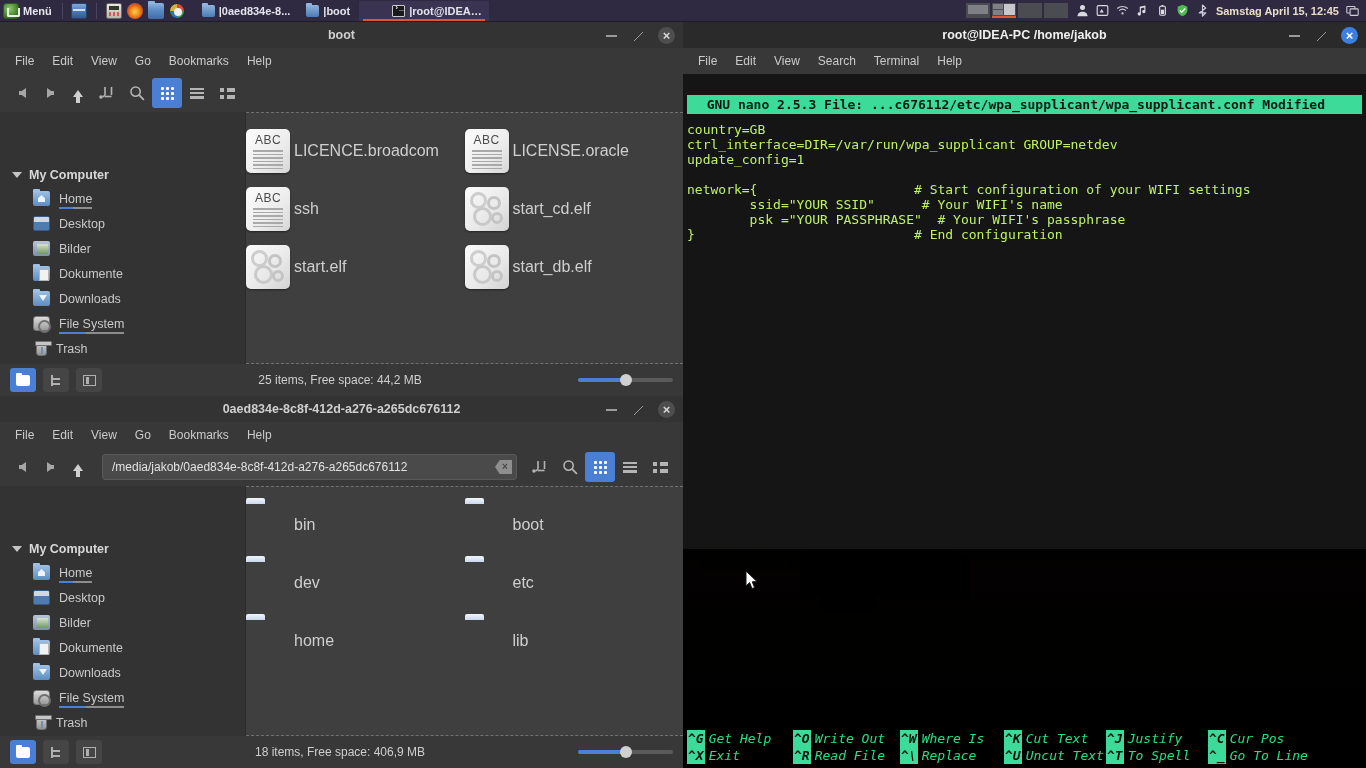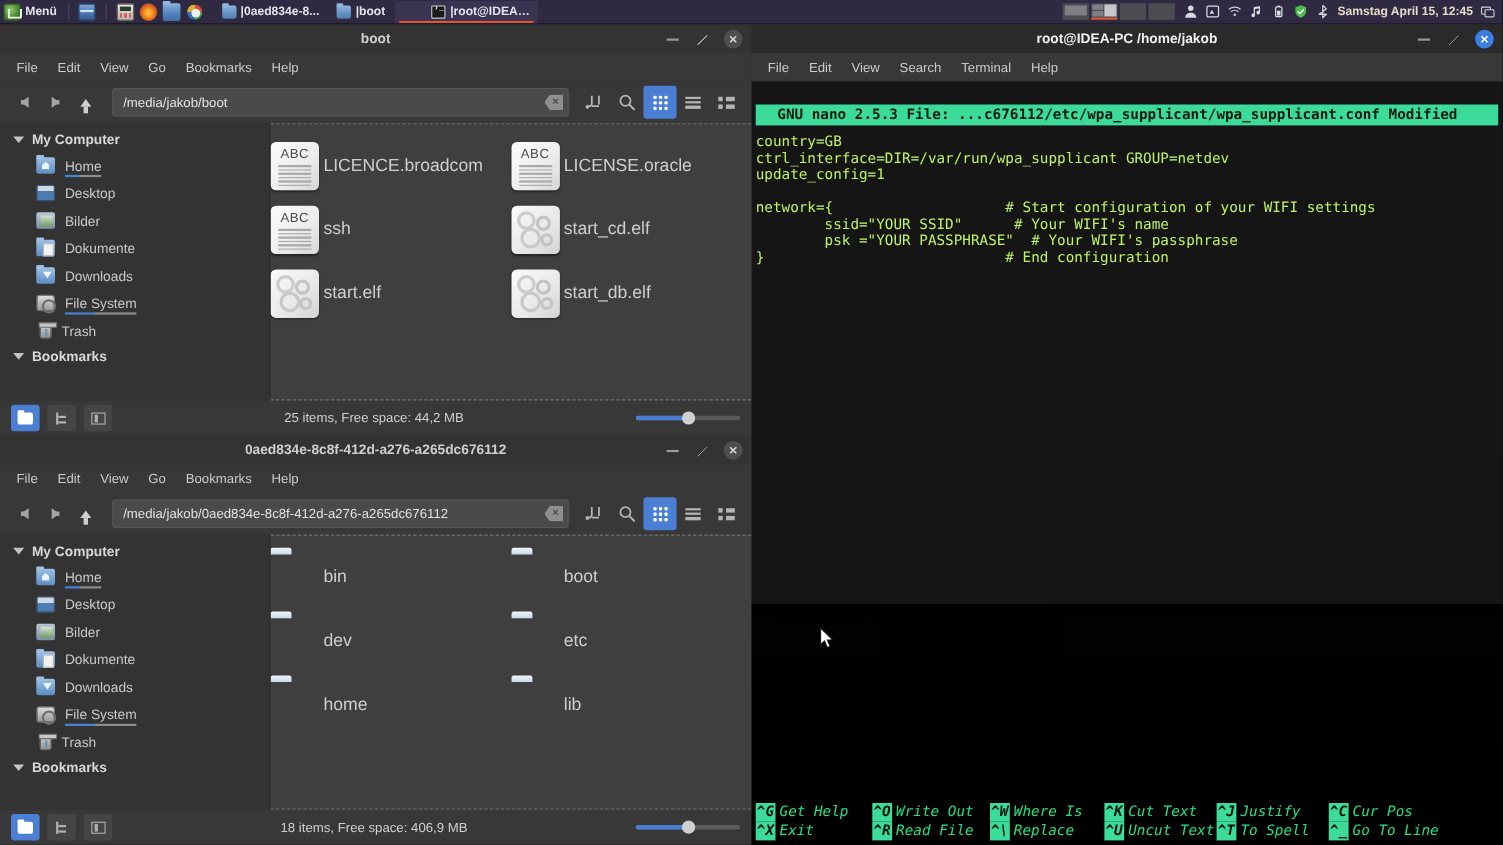--- a/index.html
+++ b/index.html
@@ -252,21 +252,21 @@
 
   .fm-body { display: flex; }
   .fm-sidebar {
     width: 246px; background: #333333; overflow: hidden;
     border-right: 1px solid #2b2b2b;
     padding-top: 4px;
   }
   .side-group {
     display: flex; align-items: center; gap: 7px;
     padding: 4px 0 4px 12px;
-    font-size: 12.5px; font-weight: bold; color: #d8d8d8;
+    font-size: 12.5px; font-weight: bold; color: #d8d8d8; margin-top: 48px;
   }
   .caret-d { width: 0; height: 0; border-left:5px solid transparent; border-right:5px solid transparent; border-top:6px solid #c4c4c4; }
   .side-item {
     display: flex; align-items: center; gap: 9px;
     padding: 2px 0 2px 33px; height: 25px;
     font-size: 12.5px; color: #c9c9c9; position: relative;
   }
   .side-item .label { position: relative; }
   .side-item.underlined .label::after {
     content:""; position:absolute; left:0; bottom:-3px; width:100%; height:2px;
@@ -625,24 +625,20 @@
     <div class="fm-toolbar">
       <span class="nav-btn">
           <i class="arrow-l"></i>
         </span>
       <span class="nav-btn">
           <i class="arrow-r"></i>
         </span>
       <span class="nav-btn">
           <i class="arrow-u"></i>
         </span>
-      <div class="path-entry">
-        <span class="path-text">/media/jakob/boot</span>
-        <span class="clear-ico"></span>
-      </div>
       <span class="tb-btn">
         <svg width="16" height="14" viewBox="0 0 16 14">
             <circle cx="2" cy="11" r="1.8" fill="#b4b4b4"></circle>
             <path d="M6 1 V8 a2.5 2.5 0 0 1-2.5 2.5 H5.5" fill="none" stroke="#b4b4b4" stroke-width="1.6"></path>
             <path d="M12.5 1 V9" fill="none" stroke="#b4b4b4" stroke-width="1.6"></path>
             <path d="M6 10.5 H12.5" fill="none" stroke="#b4b4b4" stroke-width="1.6"></path>
           </svg>
       </span>
       <span class="tb-btn">
         <svg width="16" height="16" viewBox="0 0 16 16">

